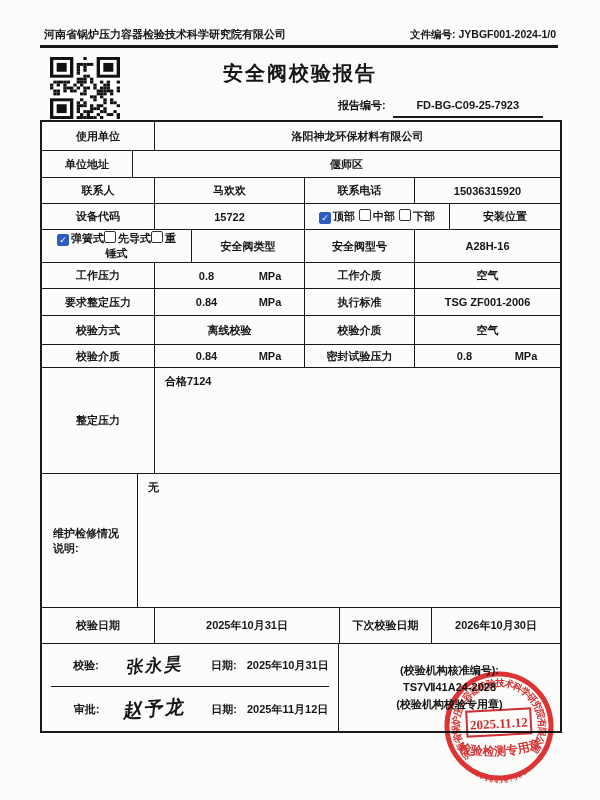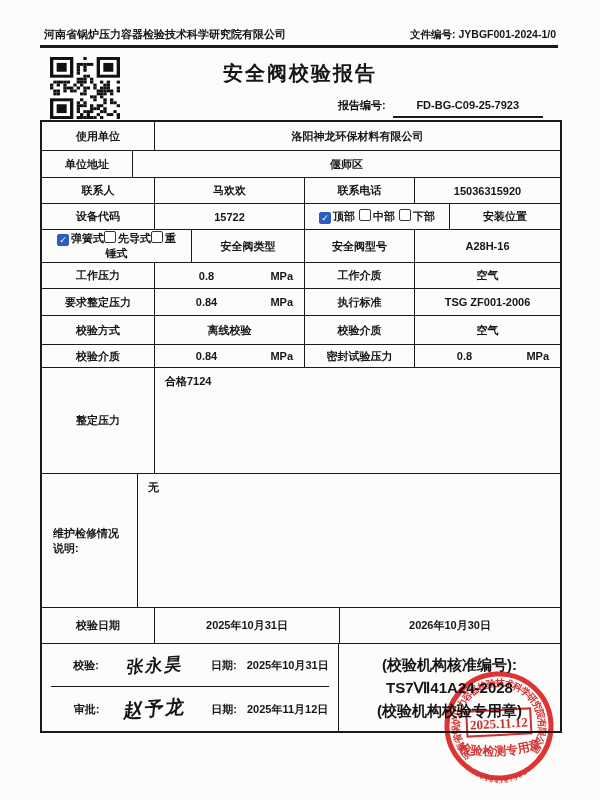--- a/index.html
+++ b/index.html
@@ -23,37 +23,37 @@
   .tbl{position:absolute;left:40px;top:120px;width:518px;border:2px solid #1a1a1a;
        display:flex;flex-direction:column;background:transparent;}
   .tr{display:flex;border-bottom:1.5px solid #1a1a1a;flex:none;box-sizing:border-box;}
   .tr:last-child{border-bottom:none;}
   .td{border-right:1.5px solid #1a1a1a;box-sizing:border-box;display:flex;
       align-items:center;justify-content:center;font-size:11px;font-weight:bold;
       padding:1px 11px;overflow:hidden;}
   .td:last-child{border-right:none;}
   .topleft{align-items:flex-start;justify-content:flex-start;padding:6px 10px;}
   .num{flex:1;text-align:center;}
-  .unit{width:46px;text-align:right;}
+  .unit{width:46px;text-align:center;}
 
   
   .box{display:inline-block;width:10px;height:10px;border:1.6px solid #333;border-radius:2px;
        background:#fff;vertical-align:-1px;margin-right:2px;line-height:10px;text-align:center;
        font-size:9px;color:#fff;}
   .box.checked{background:#2f5cc0;border-color:#2f5cc0;}
   .cb{white-space:nowrap;margin:0 2px;}
   .cbg-wrap{display:block;text-align:center;line-height:1.3;padding:2px 2px;}
 
   
   .signcol{display:flex;flex-direction:column;padding:0;}
   .signrow{display:flex;align-items:center;gap:10px;padding-left:22px;box-sizing:border-box;
            font-size:11px;font-weight:bold;}
   .sig{font-size:17px;font-weight:bold;letter-spacing:2px;transform:rotate(-4deg) skewX(-10deg);
        width:92px;text-align:center;}
-  .orgcell{flex-direction:column;justify-content:center;line-height:1.55;font-size:15px;}
+  .orgcell{flex-direction:column;justify-content:center;line-height:1.55;font-size:11px;}
 
   
   .stamp{position:absolute;left:432px;top:660px;opacity:.92;mix-blend-mode:multiply;
          pointer-events:none;overflow:visible;}
 </style>
 </head>
 <body>
 
 <div class="page">
 
@@ -287,20 +287,21 @@
     </div>
 
     <div class="tr" style="height:134px">
       <div class="td" style="width:96px">维护检修情况说明:</div>
       <div class="td topleft" style="flex:1">无</div>
     </div>
 
     <div class="tr" style="height:36px">
       <div class="td" style="width:113px">校验日期</div>
       <div class="td serif" style="width:185px">2025年10月31日</div>
+      <div class="td" style="width:92px">下次校验日期</div>
       <div class="td serif" style="flex:1">2026年10月30日</div>
     </div>
 
     <div class="tr" style="height:87px">
       <div class="td signcol" style="width:297px;padding:0">
         <div class="signrow" style="height:43px;border-bottom:1.5px solid #1a1a1a">
           <span>校验:</span>
           <span class="sig">张永昊</span>
           <span>日期:</span>
           <span class="serif">2025年10月31日</span>

